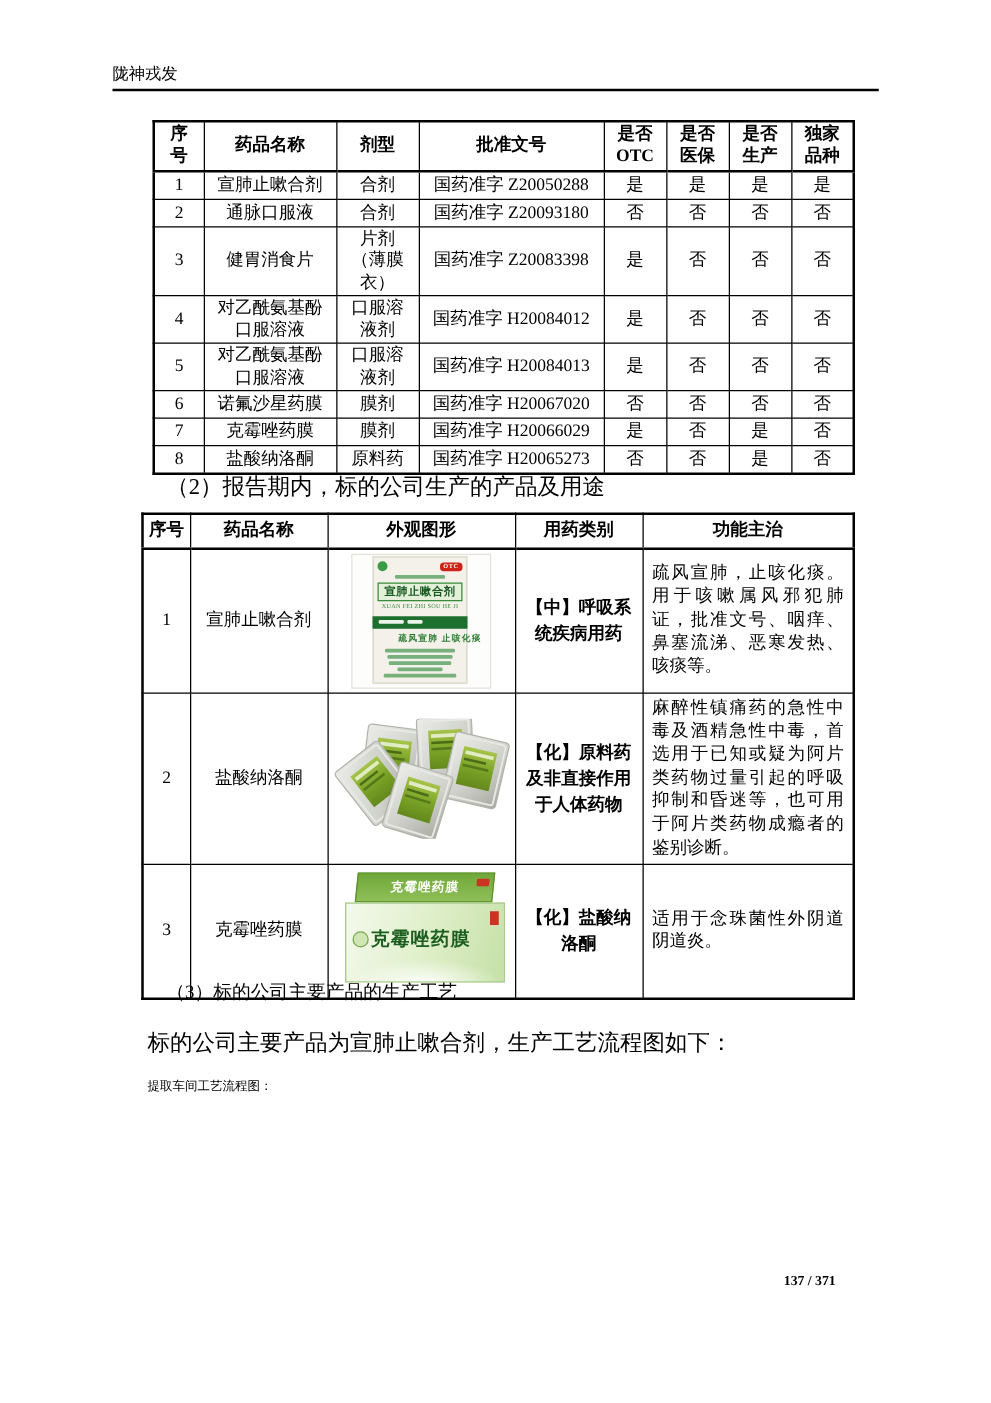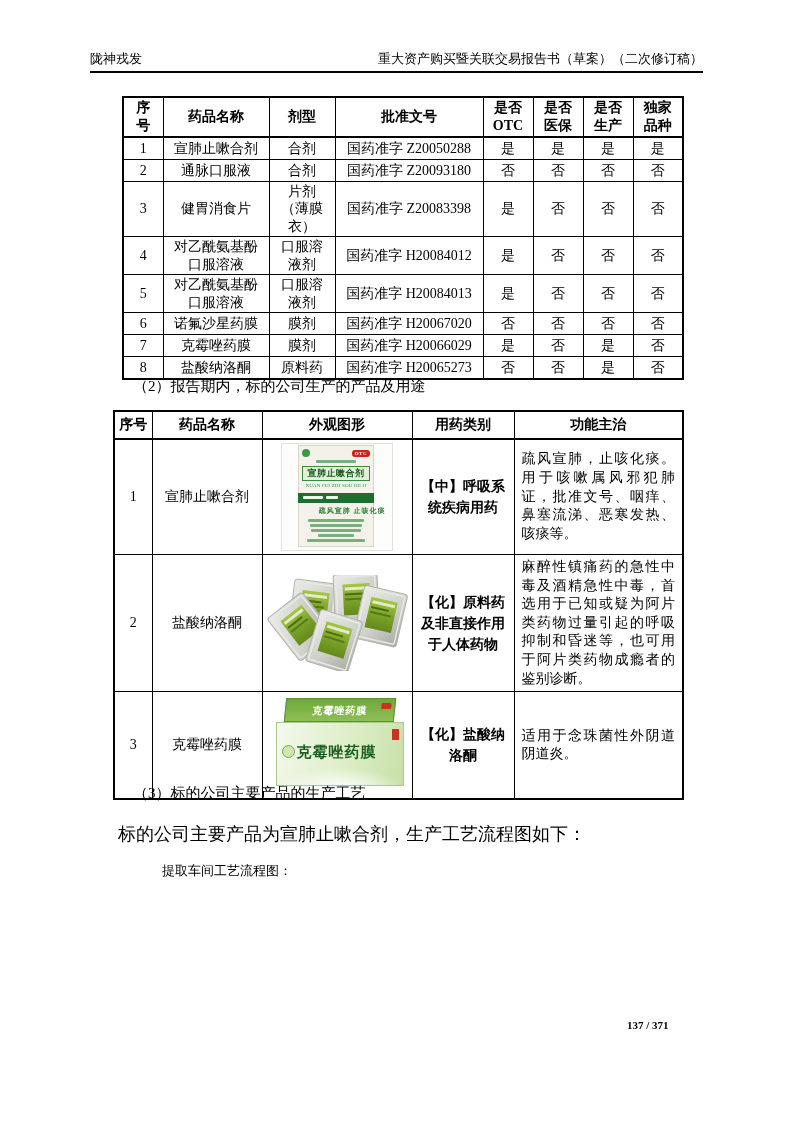--- a/index.html
+++ b/index.html
@@ -24,24 +24,24 @@
   .t2{position:absolute;top:410px;left:113px;width:569px;border:2px solid #000;font-size:14px;}
   .t2 td{border:1px solid #000;text-align:center;vertical-align:middle;
          padding:1px 4px;line-height:1.3;word-break:break-all;}
   .t2 tr.hrow2{height:28px;}
   .t2 tr.hrow2 td{font-weight:bold;border-bottom:2px solid #000;padding:1px 2px;}
   .t2 td.just{text-align:justify;text-justify:inter-ideograph;padding:3px 7px;line-height:1.33;}
   .t2 td.cat{line-height:1.5;font-weight:bold;}
   .t2 td.imgcell{padding:3px 2px;}
 
   
-  .h2s{position:absolute;top:377px;left:133px;font-size:15px;}
+  .h2s{position:absolute;top:377px;left:133px;font-size:18px;}
   .h3s{position:absolute;top:784px;left:133px;font-size:15px;}
   .p1s{position:absolute;top:822px;left:118px;font-size:18px;}
-  .p2s{position:absolute;top:862px;left:118px;font-size:13px;margin-left:44px;}
+  .p2s{position:absolute;top:862px;left:118px;font-size:10px;}
   .pageno{position:absolute;top:1019px;left:627px;font-size:11px;font-weight:bold;}
 
   
   .pkg1{width:110px;height:106px;margin:0 auto;position:relative;
         background:#fdfdfb;border:1px solid #e3e2da;}
   .p1box{position:absolute;left:16px;top:1px;width:76px;height:102px;
          background:#f3f1e9;border:1px solid #d9d6c6;box-sizing:border-box;
          display:flex;flex-direction:column;align-items:center;}
   .p1top{width:68px;margin-top:3px;display:flex;justify-content:space-between;align-items:center;}
   .p1logo{width:8px;height:8px;border-radius:50%;background:#3a9a45;display:inline-block;}
@@ -81,21 +81,20 @@
   .p3wave{position:absolute;left:0;bottom:0;width:100%;height:18px;
           background:radial-gradient(ellipse at 50% 120%, #ffffff 0%, rgba(255,255,255,0) 70%);}
 </style>
 </head>
 <body>
 
 <div class="page">
 
   <div class="hdr">
     <span>陇神戎发</span>
-    <span>重大资产购买暨关联交易报告书（草案）（二次修订稿）</span>
   </div>
 
   <table class="t1">
     <colgroup>
       <col style="width:40px">
         <col style="width:106px">
         <col style="width:66px">
         <col style="width:148px">
       <col style="width:50px">
         <col style="width:50px">

